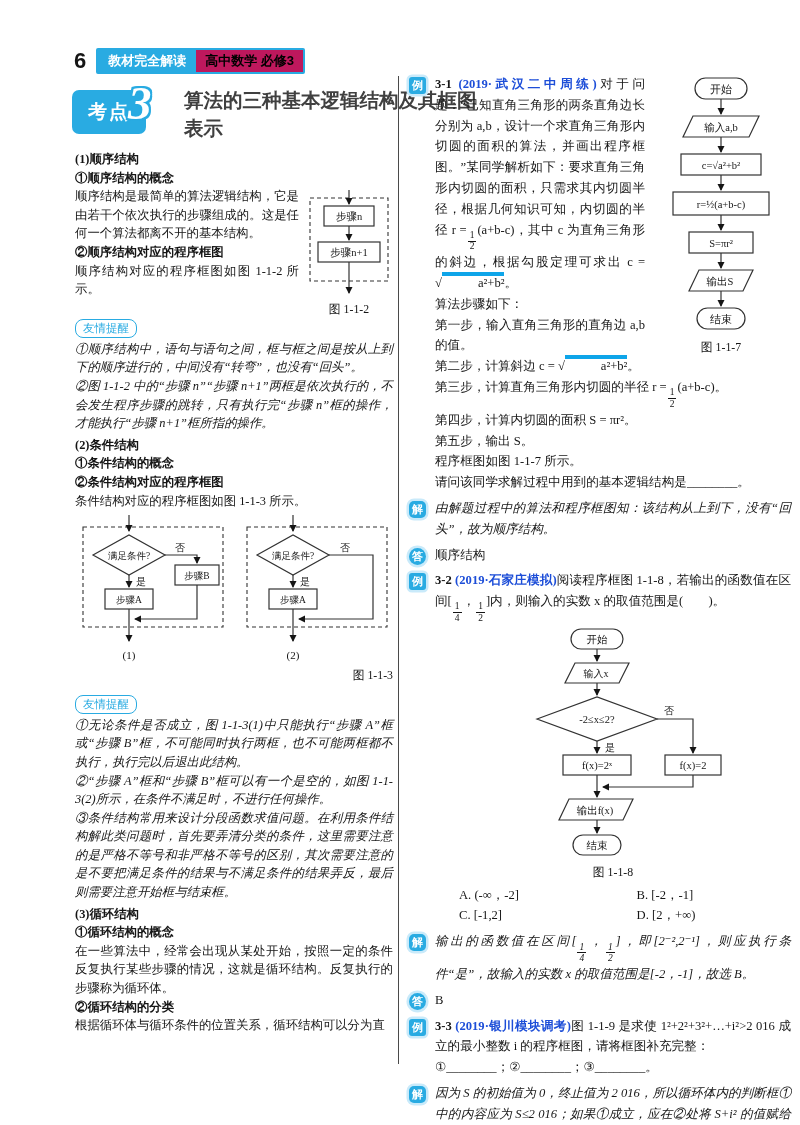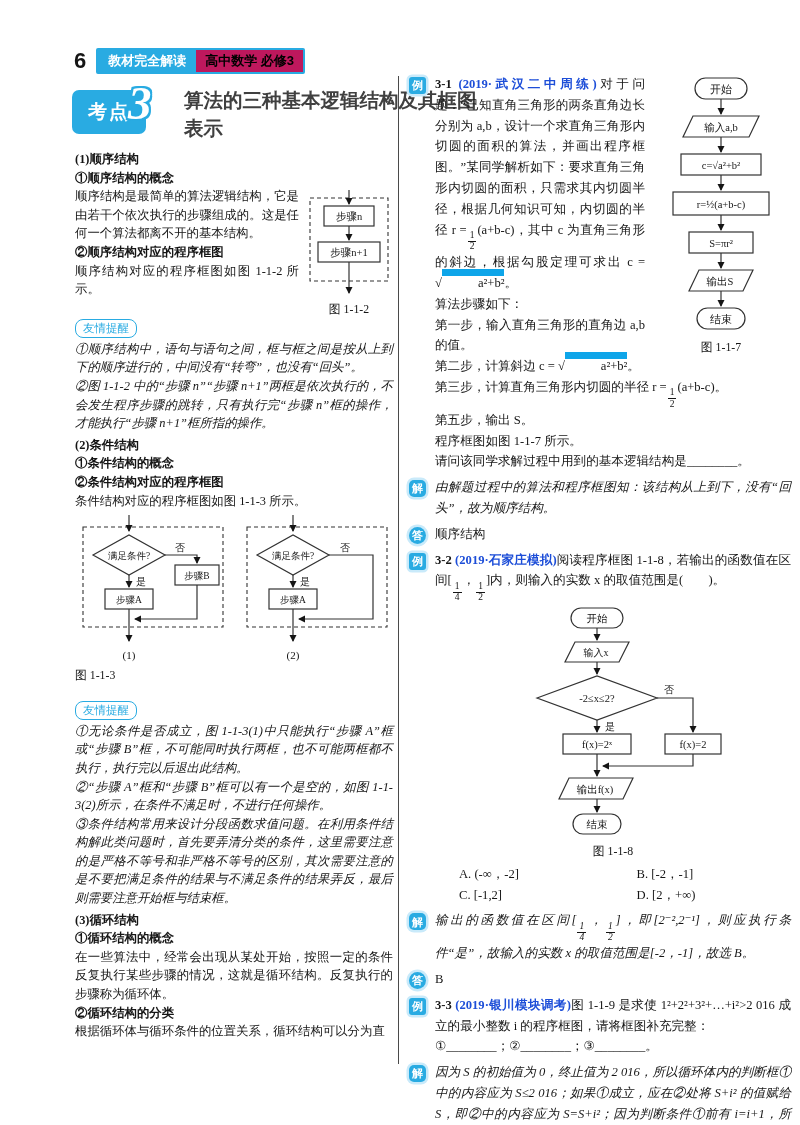--- a/index.html
+++ b/index.html
@@ -35,21 +35,21 @@
   
   .tip{margin:3px 0 3px;clear:both;}
   .tip-badge{display:inline-block;border:1.3px solid #29abe2;color:#29abe2;border-radius:8px;
              padding:0 7px;font-size:11.5px;line-height:17px;margin-bottom:2px;
              font-family:"Liberation Sans",sans-serif;}
   .tip p{font-style:italic;}
   
   figure{margin:0;text-align:center;}
   figcaption{font-size:11.8px;margin-top:1px;}
   .fig112{float:right;width:88px;margin:2px 0 0 6px;}
-  .fig113{clear:both;text-align:left;margin:5px 0 16px;}
+  .fig113{clear:both;text-align:right;margin:5px 0 10px;}
   .fig117{float:right;width:140px;margin:2px 0 2px 6px;}
   .fig118{text-align:center;margin:3px 0 2px;}
   svg{display:block;margin:0 auto;}
   svg text{fill:#151515;font-family:"Liberation Serif","DejaVu Serif",serif;}
   .shape{fill:none;stroke:#333;stroke-width:1.2;}
   .dash{fill:none;stroke:#333;stroke-width:1.1;stroke-dasharray:4 3;}
   .flow{fill:none;stroke:#333;stroke-width:1.2;}
   
   .ex{display:flex;gap:9px;margin-bottom:5px;}
   .badge{flex:0 0 auto;width:17px;height:17px;background:#29abe2;color:#fff;display:inline-flex;
@@ -58,21 +58,21 @@
   .sq{border-radius:3px;}
   .rs{border-radius:5px;}
   .ci{border-radius:50%;}
   .ex-body{flex:1;min-width:0;}
   .opts{display:grid;grid-template-columns:1.15fr 1fr;padding-left:4px;margin-left:20px;}
   
   .frac{display:inline-flex;flex-direction:column;align-items:center;vertical-align:-0.45em;
         font-size:9.5px;line-height:1.05;margin:0 1px;}
   .frac .n{border-bottom:1px solid #151515;padding:0 2px 0;}
   .frac .d{padding-top:0.5px;}
-  .ol{border-top:7px solid #0ea5e9;white-space:nowrap;padding-left:36px;}
+  .ol{border-top:4px solid #0ea5e9;white-space:nowrap;padding-left:36px;}
 </style>
 </head>
 <body>
 
 <svg width="0" height="0" style="position:absolute">
   <defs>
     <marker id="ah" markerWidth="8" markerHeight="8" refX="5.2" refY="3" orient="auto">
       <path d="M0,0 L6,3 L0,6 Z" fill="#151515"></path>
     </marker>
   </defs>
@@ -221,20 +221,21 @@
               <span class="d">2</span>
             </span><span>(a+b-c)，其中 c 为直角三角形的斜边，根据勾股定理可求出 c = √</span><span class="ol">a²+b²</span><span>。</span>
         </p>
         <p class="t">算法步骤如下：</p>
         <p class="t">第一步，输入直角三角形的直角边 a,b 的值。</p>
         <p class="t"><span>第二步，计算斜边 c = √</span><span class="ol">a²+b²</span><span>。</span></p>
         <p class="t"><span>第三步，计算直角三角形内切圆的半径 r =</span><span class="frac">
               <span class="n">1</span>
               <span class="d">2</span>
             </span><span>(a+b-c)。</span></p>
+        <p class="t">第四步，计算内切圆的面积 S = πr²。</p>
         <p class="t">第五步，输出 S。</p>
         <p class="t">程序框图如图 1-1-7 所示。</p>
         <p class="t">请问该同学求解过程中用到的基本逻辑结构是________。</p>
       </div>
     </div>
 
     <div class="ex">
       <span class="badge rs">解</span>
       <div class="ex-body">
           <p class="t kai">由解题过程中的算法和程序框图知：该结构从上到下，没有“回头”，故为顺序结构。</p>

